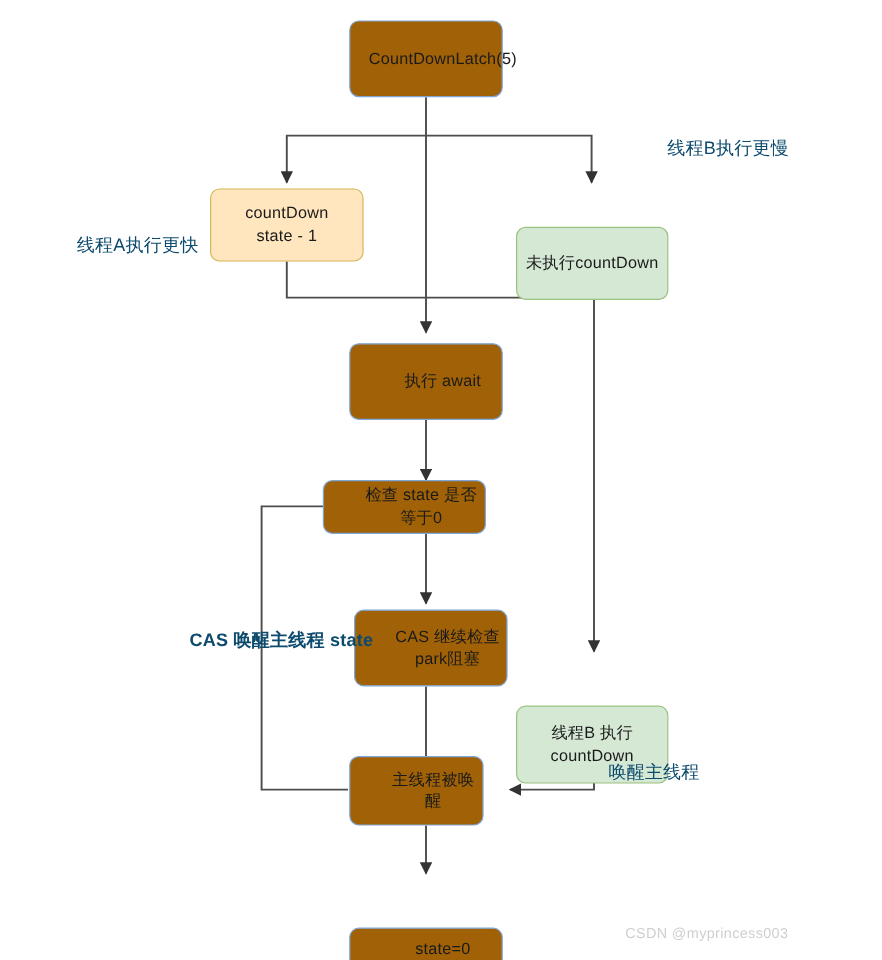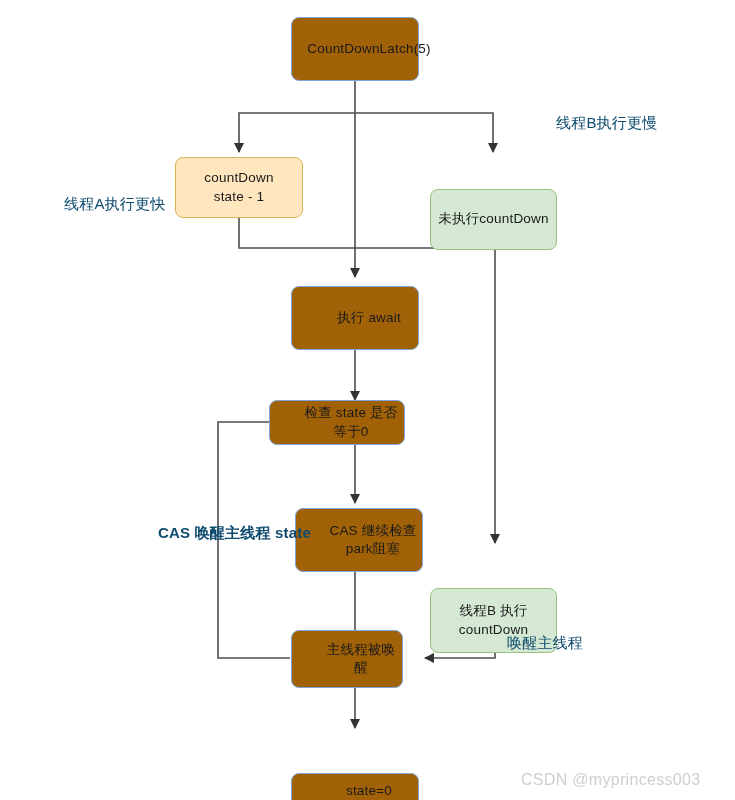--- a/index.html
+++ b/index.html
@@ -63,21 +63,21 @@
     font-size: 15px;
     color: #0c4a6e;
     white-space: nowrap;
     letter-spacing: 0.2px;
   }
   .edge-label.bold {
     font-weight: bold;
   }
   .watermark {
     position: absolute;
-    font-size: 16px;
+    font-size: 12px;
     color: #cfcfcf;
     white-space: nowrap;
     letter-spacing: 0.3px;
   }
 </style>
 </head>
 <body>
 
 <div id="canvas">
 

